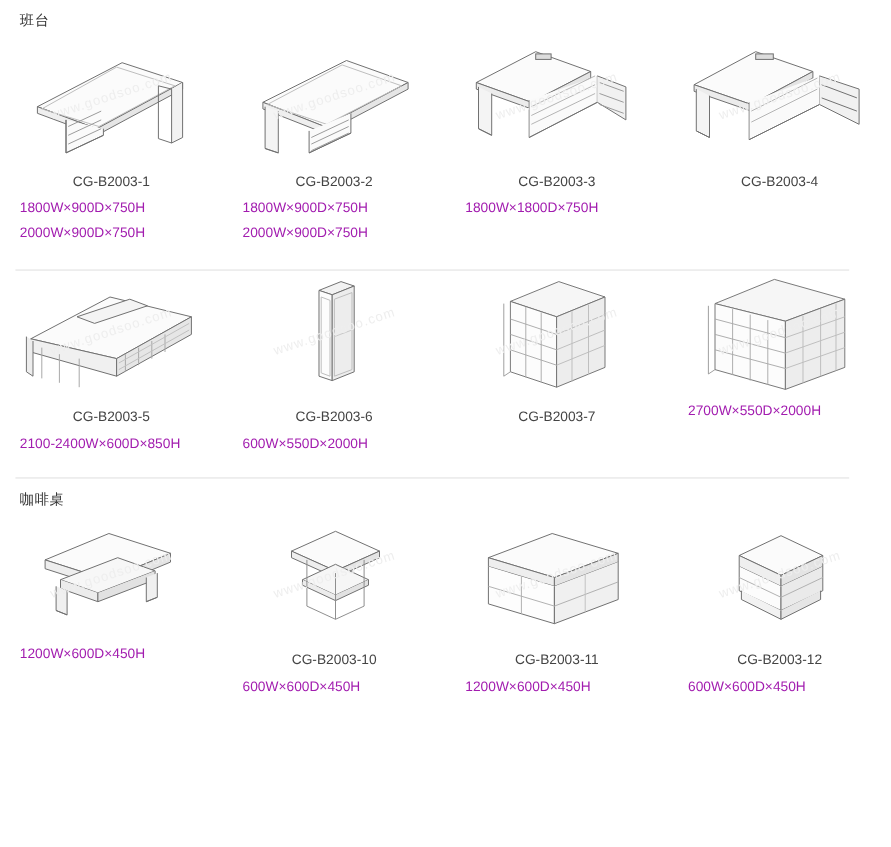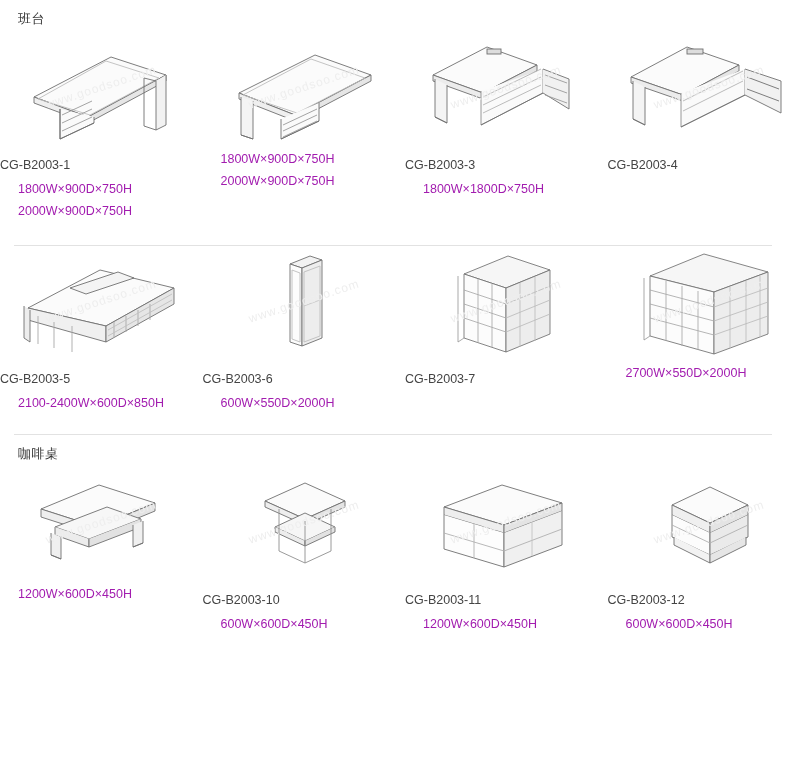--- a/index.html
+++ b/index.html
@@ -57,20 +57,21 @@
     font-size: 12px;
     color: #eeeeee;
     white-space: nowrap;
     pointer-events: none;
     letter-spacing: 1px;
   }
   .code {
     font-size: 12.5px;
     color: #444;
     width: 202.5px;
+    text-align: center;
     padding-top: 16px;
   }
   .spec {
     font-size: 12.5px;
     color: #a21caf;
     padding-left: 18px;
     padding-top: 11px;
     line-height: 1.1;
   }
   .spec.second { padding-top: 8px; }
@@ -121,20 +122,21 @@
               <path d="M24 60 L92 24 L146 43 L78 78 Z" stroke="#bdbdbd"></path>
               <path d="M22 62 L22 100 L34 104 L34 66" fill="#f4f4f4"></path>
               <path d="M22 100 L34 104"></path>
               <path d="M62 84 L62 104 L100 86 L100 68" fill="#fafafa"></path>
               <path d="M62 104 L100 86"></path>
               <path d="M64 90 L98 74 M64 96 L98 80 M64 102 L98 86" stroke="#9a9a9a"></path>
             </g>
           </svg>
           <div class="watermark">www.goodsoo.com</div>
         </div>
+        <div class="code">CG-B2003-2</div>
         <div class="spec-block">
           <div class="spec">1800W×900D×750H</div>
           <div class="spec second">2000W×900D×750H</div>
         </div>
       </div>
 
       <div class="cell">
         <div class="thumb">
           <svg width="170" height="105" viewBox="0 0 170 105">
             <g fill="none" stroke="#6f6f6f" stroke-width="0.9">

